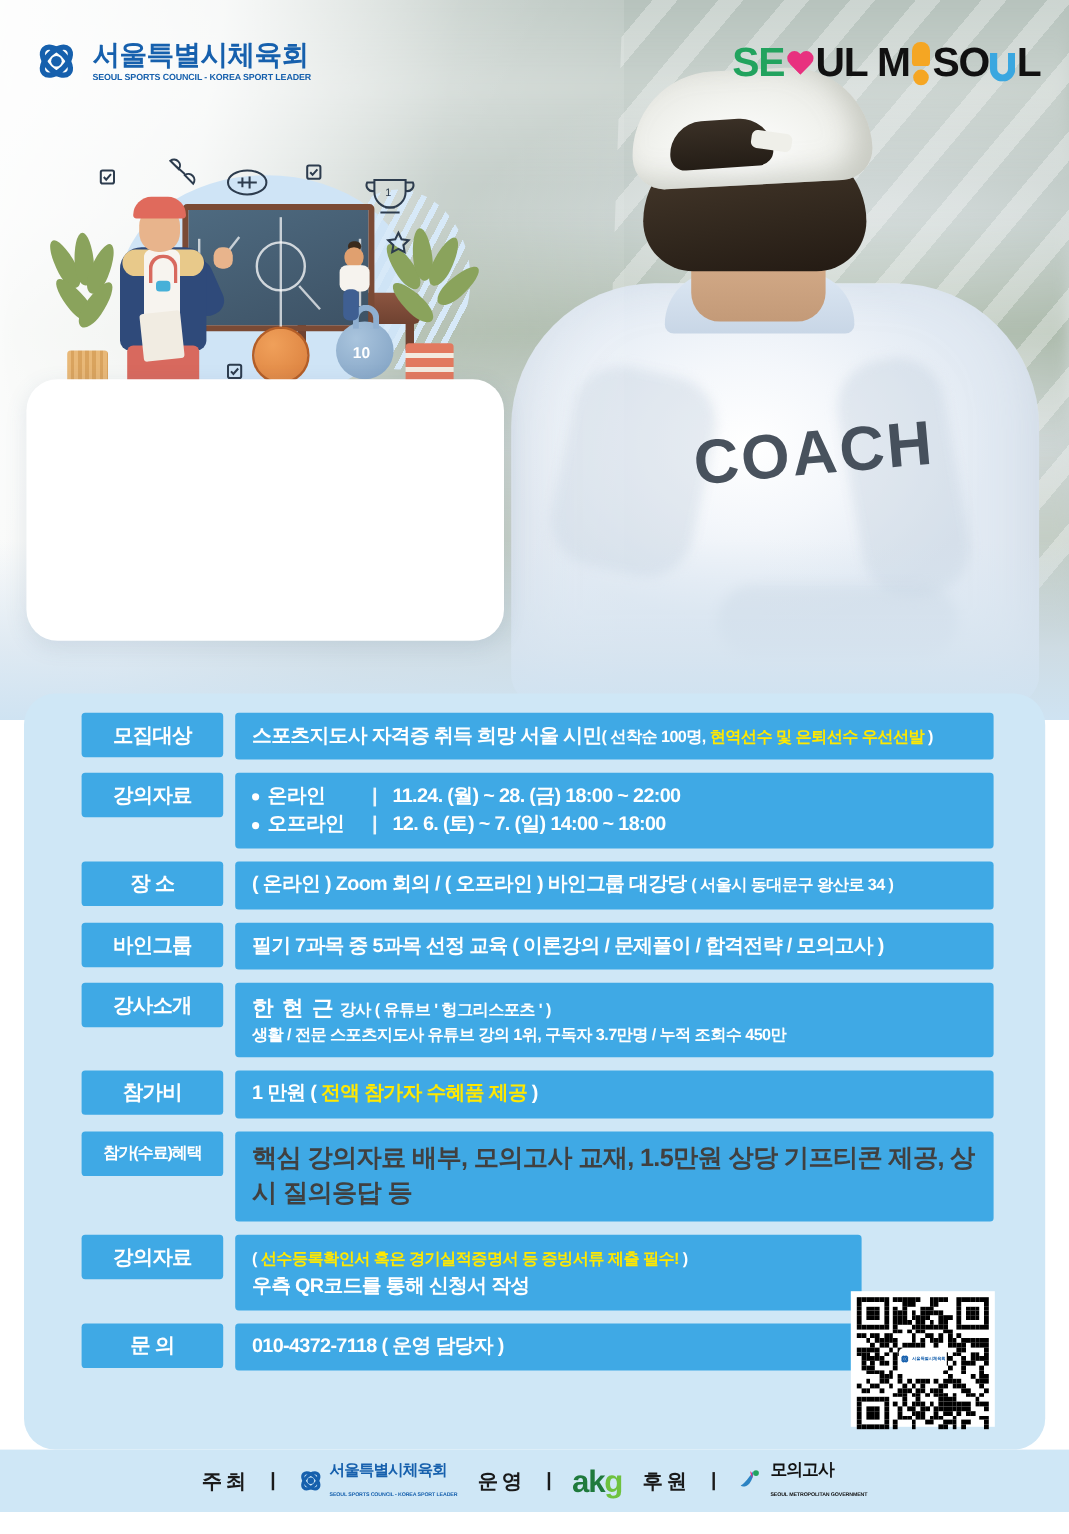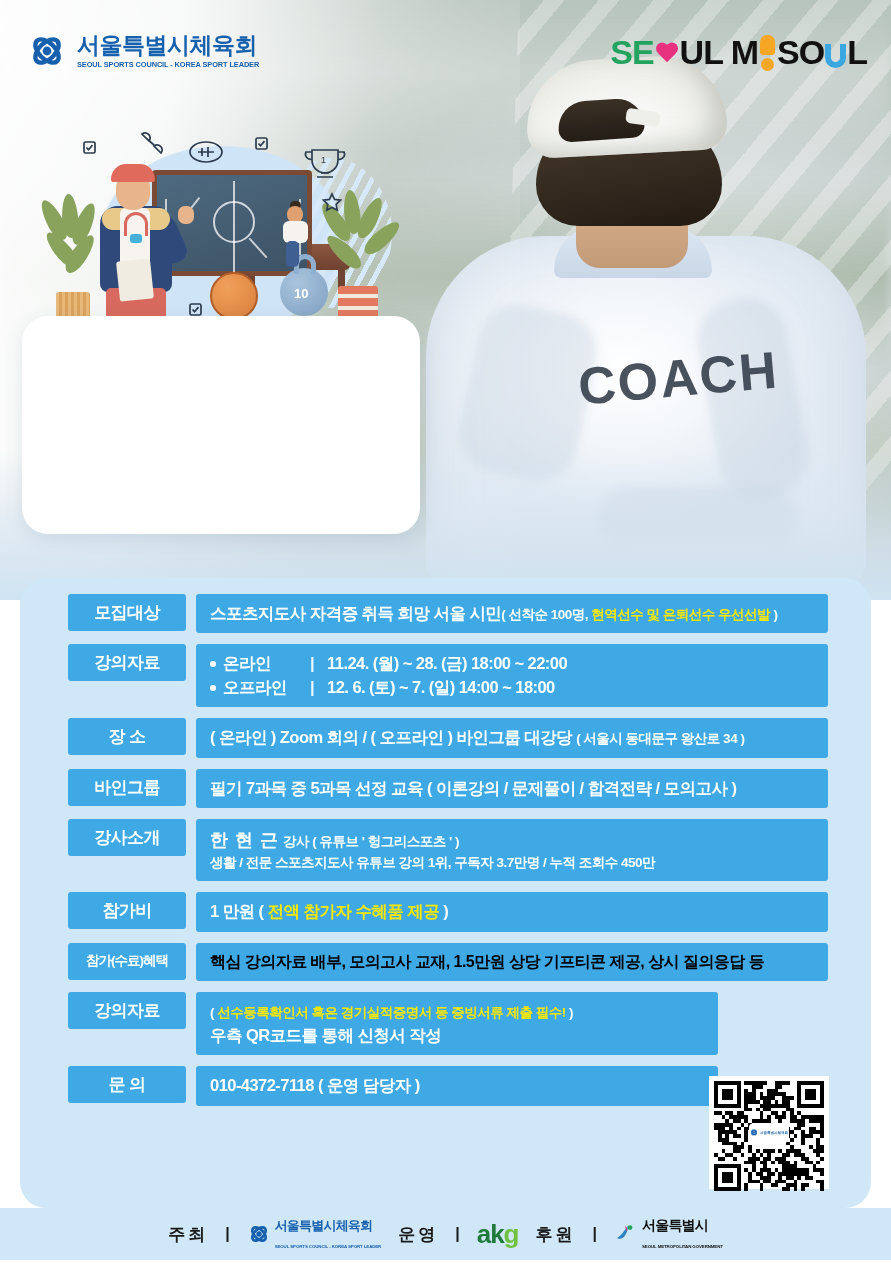--- a/index.html
+++ b/index.html
@@ -201,21 +201,21 @@
   .chip.sm{font-size:13.5px;letter-spacing:-1px;}
   .val{
     flex:1;background:#3fa9e5;color:#fff;border-radius:3px;margin-left:10px;
     padding:8px 14px;min-height:37px;font-size:16.5px;font-weight:700;letter-spacing:-.55px;
     display:flex;flex-direction:column;justify-content:center;line-height:1.42;
   }
   .val.two{min-height:62px;}
   .val.qrrow{margin-right:110px;}
   .sub{font-size:13.5px;font-weight:700;letter-spacing:-.5px;}
   .hl-y{color:#ffe800;}
-  .all-y{color:#000000;font-size:16px;}
+  .all-y{color:#404040;font-size:21px;}
   .li{display:flex;align-items:center;gap:7px;}
   .dot{width:6px;height:6px;background:#fff;border-radius:50%;flex:0 0 6px;}
   .li-a{min-width:74px;display:inline-block;}
   .sep{opacity:.9;margin:0 6px;}
 
   
   .qr{
     position:absolute;right:42px;top:498px;width:120px;height:113px;
     background:#fff;padding:5px;
   }
@@ -920,20 +920,20 @@
 
     <span class="f-lbl">후원</span>
     <span class="f-bar">|</span>
     <span class="f-smg">
       <svg style="width:24px;height:24px;" viewBox="0 0 30 30">
         <path d="M4 20c5-3 9-9 13-15 1 4-1 9-4 13-3 3-7 4-9 2z" fill="#2b83c3"></path>
         <path d="M14 5c2 1 3 4 2 7-1-3-2-5-2-7z" fill="#e8317f"></path>
         <circle cx="20" cy="7" r="3" fill="#22a35e"></circle>
       </svg>
       <span>
-        <span class="f-smg-ko">서울특별시</span><br>
+        <span class="f-smg-ko">모의고사</span><br>
         <span class="f-smg-en">SEOUL METROPOLITAN GOVERNMENT</span>
       </span>
     </span>
   </div>
   <div class="bottom-pad"></div>
 
 </div>
 
 </body></html>

